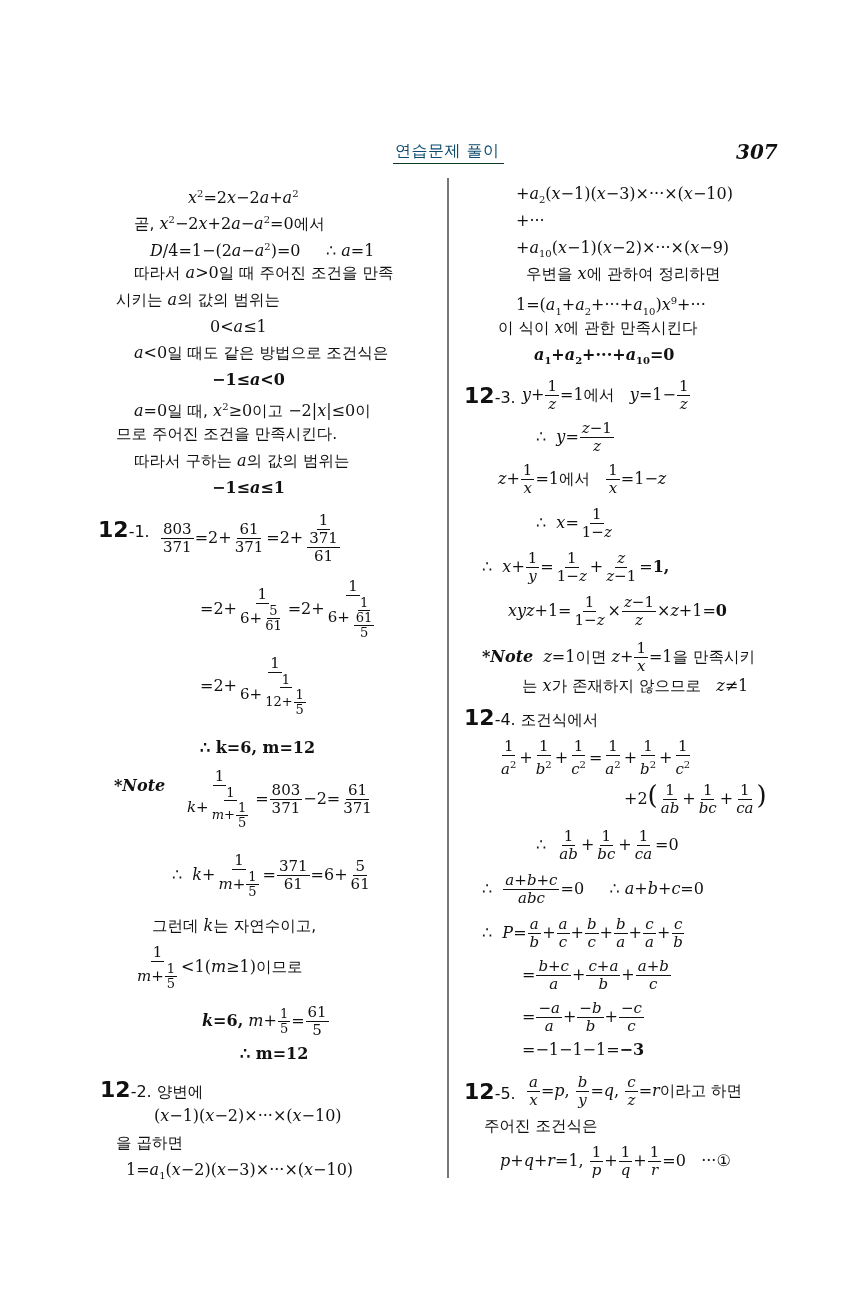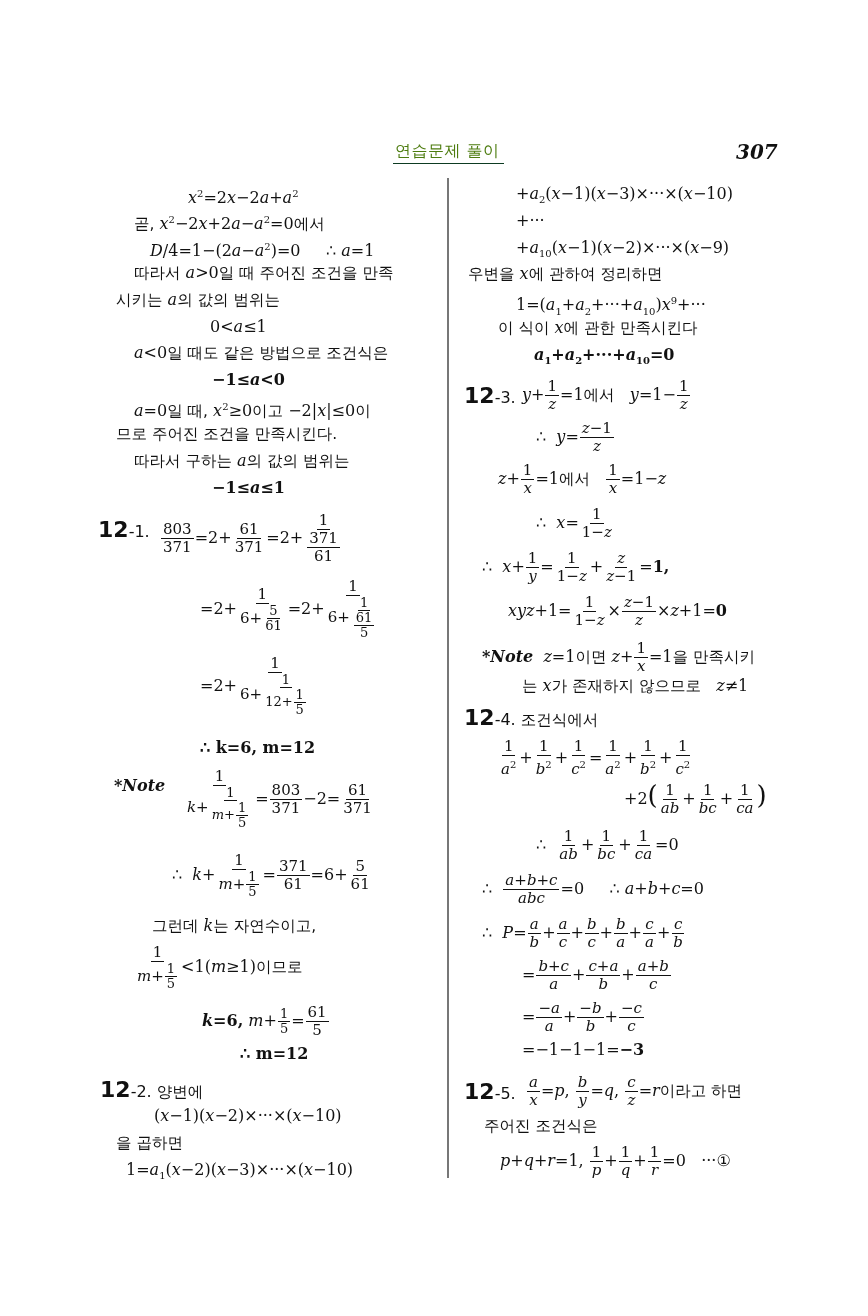--- a/index.html
+++ b/index.html
@@ -1,19 +1,19 @@
 <!DOCTYPE html>
 <html><head>
 <meta charset="utf-8">
 <style>
   html, body { margin: 0; padding: 0; background: #ffffff; }
   body { width: 868px; height: 1316px; position: relative; overflow: hidden;
          font-family: "DejaVu Serif", serif; color: #111; }
   .hdr-title { position: absolute; left: 393px; top: 141px; font-family: "DejaVu Sans", sans-serif;
-               font-size: 16px; color: #4d7c0f; border-bottom: 1.5px solid #0d3b22; padding: 0 4px 1px 2px; letter-spacing: 0.5px; }
+               font-size: 16px; color: #0c4a6e; border-bottom: 1.5px solid #0d3b22; padding: 0 4px 1px 2px; letter-spacing: 0.5px; }
   .hdr-page { position: absolute; left: 736px; top: 140px; font-family: "DejaVu Serif", serif;
               font-weight: bold; font-style: italic; font-size: 20px; color: #111; }
   .divider { position: absolute; left: 447px; top: 178px; width: 1.5px; height: 1000px; background: #777; }
   .ln { position: absolute; white-space: nowrap; font-size: 16px; line-height: 20px; }
   .ko { font-family: "DejaVu Sans", sans-serif; font-size: 15.5px; }
   i, .it { font-style: italic; }
   b { font-weight: bold; }
   .pnum { font-family: "DejaVu Sans", sans-serif; font-weight: bold; font-size: 22px; }
   .psub { font-family: "DejaVu Sans", sans-serif; font-size: 16px; }
   .frac { display: inline-flex; flex-direction: column; align-items: center; vertical-align: middle;
@@ -157,21 +157,21 @@
   </div>
   <div class="ln" style="left:154px;top:1106px;">(<i>x</i>−1)(<i>x</i>−2)×···×(<i>x</i>−10)</div>
   <div class="ln ko" style="left:116px;top:1133px;">을 곱하면</div>
   <div class="ln" style="left:126px;top:1160px;">1=<i>a</i><sub>1</sub>(<i>x</i>−2)(<i>x</i>−3)×···×(<i>x</i>−10)</div>
 </div>
 
 <div>
   <div class="ln" style="left:516px;top:184px;">+<i>a</i><sub>2</sub>(<i>x</i>−1)(<i>x</i>−3)×···×(<i>x</i>−10)</div>
   <div class="ln" style="left:516px;top:211px;">+···</div>
   <div class="ln" style="left:516px;top:238px;">+<i>a</i><sub>10</sub>(<i>x</i>−1)(<i>x</i>−2)×···×(<i>x</i>−9)</div>
-  <div class="ln" style="left:468px;top:264px;"><span class="ko">우변을</span> <i>x</i><span class="ko">에 관하여 정리하면</span></div>
+  <div class="ln" style="left:526px;top:264px;"><span class="ko">우변을</span> <i>x</i><span class="ko">에 관하여 정리하면</span></div>
   <div class="ln" style="left:516px;top:291px;">1=(<i>a</i><sub>1</sub>+<i>a</i><sub>2</sub>+···+<i>a</i><sub>10</sub>)<i>x</i><sup>9</sup>+···</div>
   <div class="ln" style="left:498px;top:318px;"><span class="ko">이 식이</span> <i>x</i><span class="ko">에 관한 만족시킨다</span></div>
   <div class="ln" style="left:534px;top:345px;font-weight:bold;"><i>a</i><sub>1</sub>+<i>a</i><sub>2</sub>+···+<i>a</i><sub>10</sub>=0</div>
 
   <div class="ln" style="left:464px;top:386px;">
     <span class="pnum">12</span><span class="psub">-3.</span>
   </div>
   <div class="ln" style="left:522px;top:378px;">
     <i>y</i>+<span class="frac">
         <span class="num">1</span>

